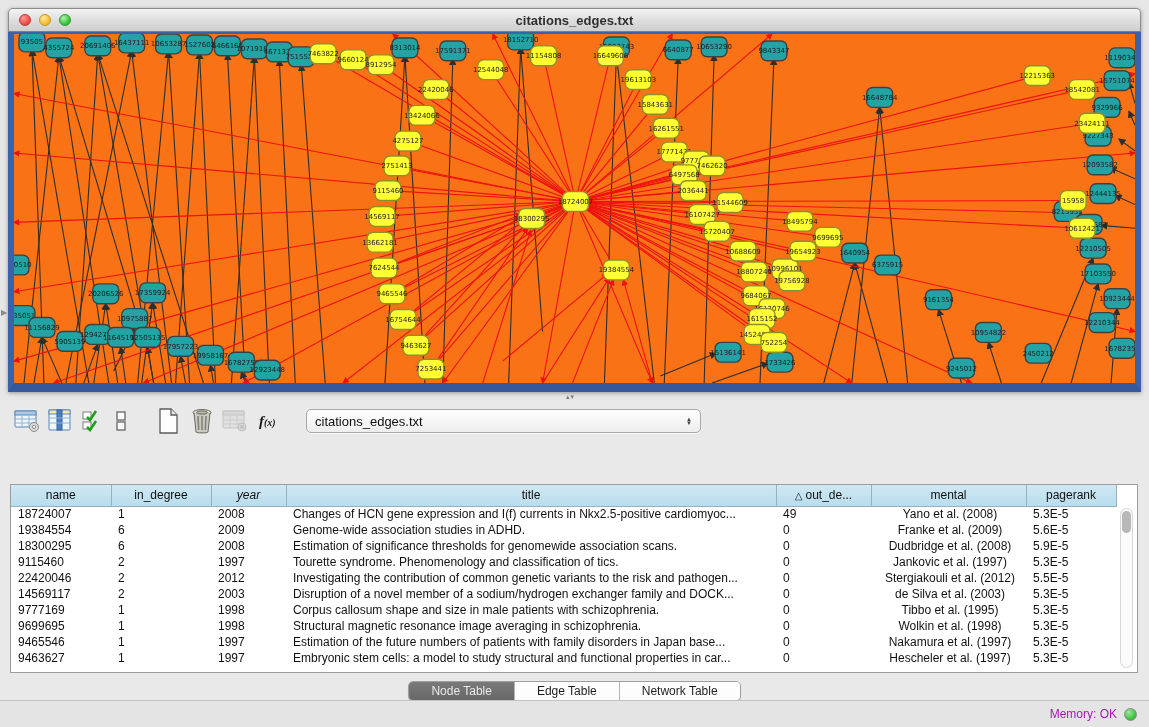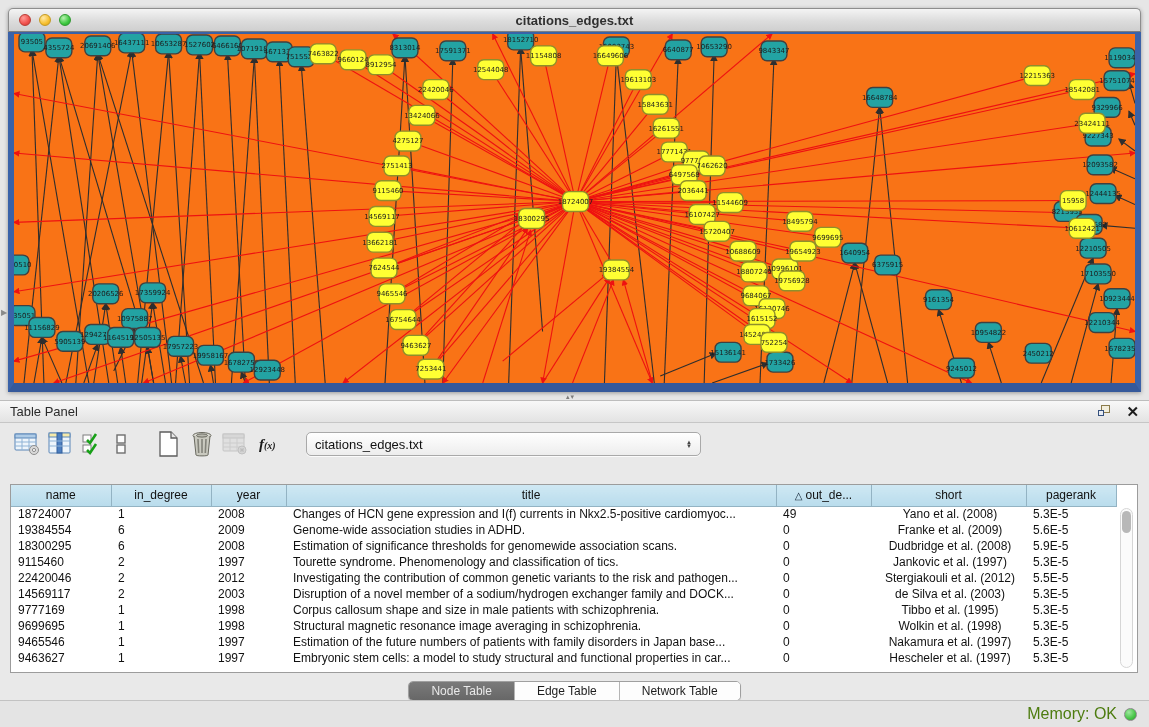--- a/index.html
+++ b/index.html
@@ -77,21 +77,21 @@
   .seg { display:flex; height:20px; border:1px solid #9f9f9f; border-radius:5px; overflow:hidden; background:#fff;
     box-shadow:0 1px 1px rgba(0,0,0,.15); }
   .seg button { border:none; background:#fdfdfd; font-family:"Liberation Sans",sans-serif; font-size:12px;
     padding:0 22px; color:#1d1d1d; border-right:1px solid #b5b5b5; cursor:pointer; }
   .seg button:last-child { border-right:none; }
   .seg button.sel { background:linear-gradient(#7a7a7a,#676767); color:#e9e9e9; }
 
   
   .status-bar { position:absolute; left:0; top:700px; width:1149px; height:27px; background:#e4e4e4;
     border-top:1px solid #c2c2c2; display:flex; align-items:center; justify-content:flex-end; padding-right:12px; gap:7px; }
-  .status-label { font-size:16px; color:#4d7c0f; }
+  .status-label { font-size:12px; color:#a21caf; }
   .mem-dot { width:13px; height:13px; border-radius:50%;
     background:radial-gradient(circle at 35% 30%, #9fe89f, #46c546 60%, #2f9a2f); border:1px solid #8a8a8a; }
 </style>
 </head>
 <body>
 
 <div class="net-window">
   <div class="net-titlebar">
     <div class="traffic">
       <div class="light red"></div>
@@ -661,30 +661,20 @@
         </svg>
       </div>
   </div>
 </div>
 
 <div class="gutter-arrow">▶</div>
 
 <div class="split-handle">▴▾</div>
 
 <div class="table-panel">
-  <div class="tp-header">
-    <span class="tp-title">Table Panel</span>
-    <span class="tp-header-right">
-      <span class="float-icon">
-          <span class="sq1"></span>
-          <span class="sq2"></span>
-        </span>
-      <span class="close-icon">✕</span>
-    </span>
-  </div>
 
   <div class="tp-toolbar">
     <div class="tbtn">
       <svg width="26" height="24" viewBox="0 0 26 24">
         <rect x="1" y="2" width="21" height="16" rx="1" fill="#eef5fb" stroke="#5a86b8"></rect>
         <rect x="1" y="2" width="21" height="4" fill="#aecbe6" stroke="#5a86b8"></rect>
         <line x1="8" y1="6" x2="8" y2="18" stroke="#8fb3d6"></line>
           <line x1="15" y1="6" x2="15" y2="18" stroke="#8fb3d6"></line>
         <line x1="1" y1="10" x2="22" y2="10" stroke="#8fb3d6"></line>
           <line x1="1" y1="14" x2="22" y2="14" stroke="#8fb3d6"></line>
@@ -753,24 +743,24 @@
         </span>
     </div>
   </div>
 
   <div class="table-viewport">
     <table class="grid">
       <thead>
           <tr id="grid-head">
             <th style="width: 100px;">name</th>
             <th style="width: 100px;">in_degree</th>
-            <th style="width: 75px;">year</th>
+            <th style="width: 75px; font-style: italic;">year</th>
             <th style="width: 490px;">title</th>
             <th style="width: 95px;"><span class="sort-tri">△</span>out_de...</th>
-            <th style="width: 155px;">short</th>
+            <th style="width: 155px;">mental</th>
             <th style="width: 90px;">pagerank</th>
           </tr>
         </thead>
       <tbody id="grid-body">
           <tr>
             <td>18724007</td>
             <td>1</td>
             <td>2008</td>
             <td>Changes of HCN gene expression and I(f) currents in Nkx2.5-positive cardiomyoc...</td>
             <td>49</td>

